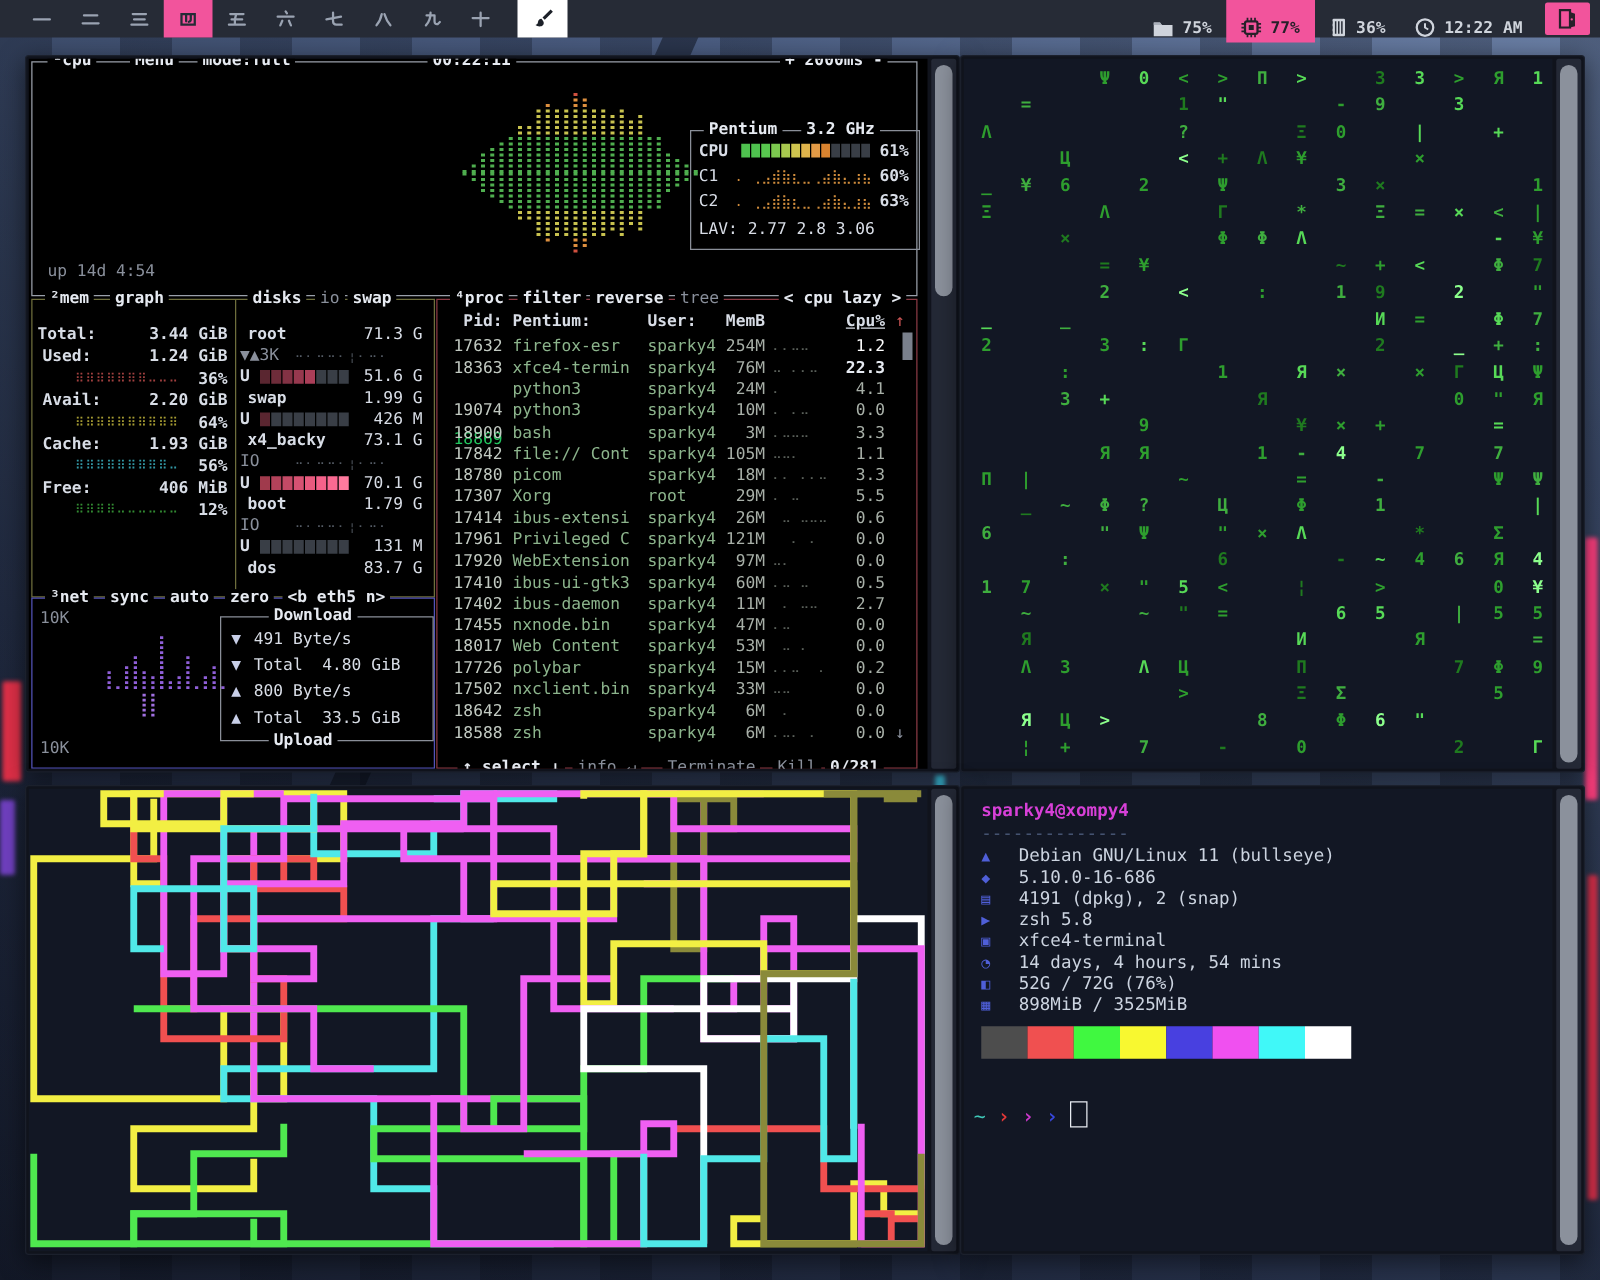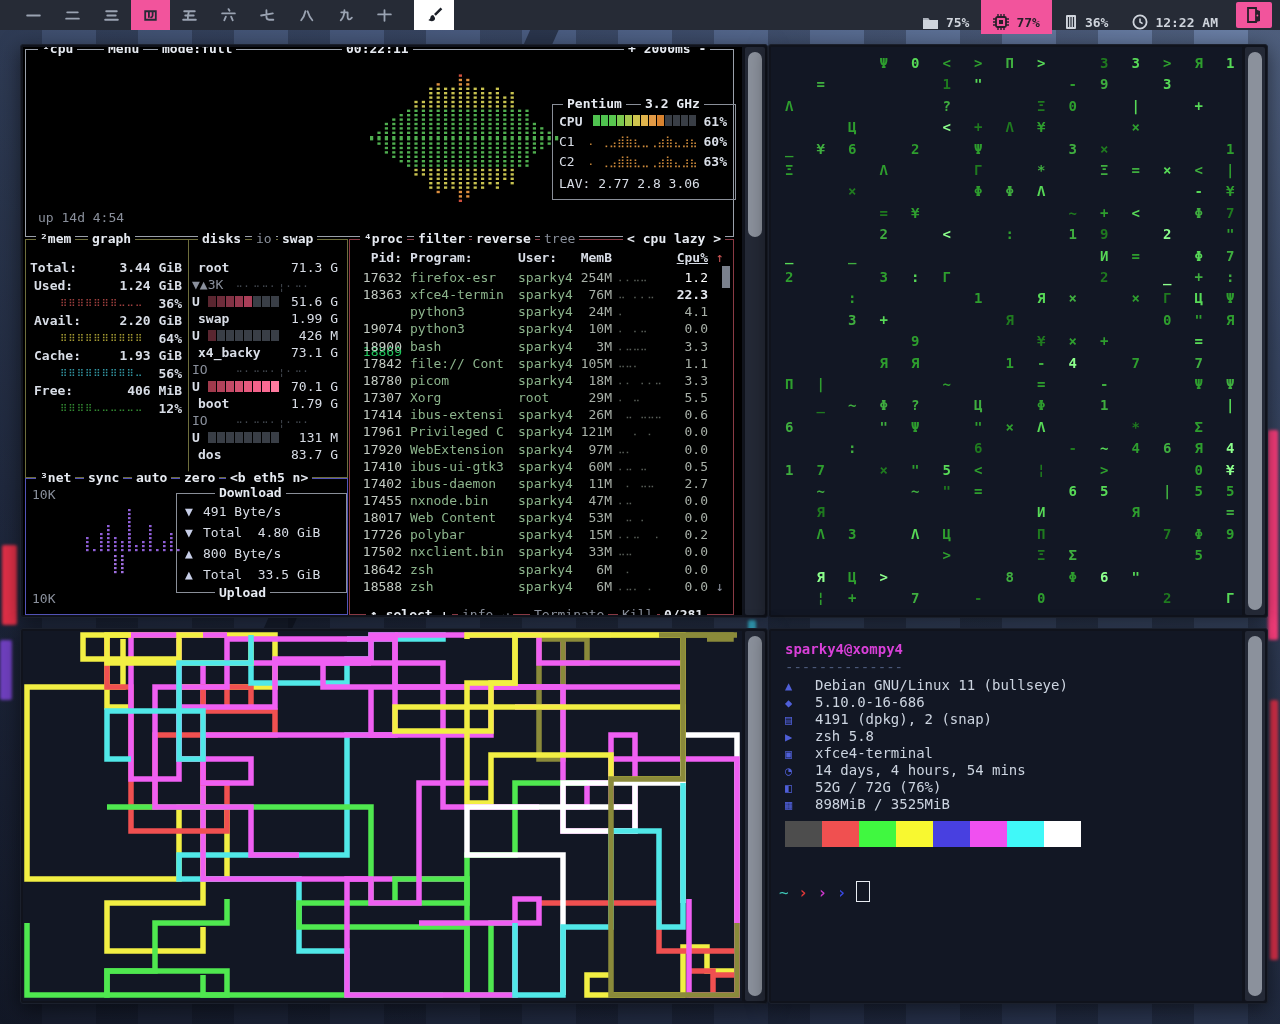--- a/index.html
+++ b/index.html
@@ -826,21 +826,21 @@
           <div class="trow" style="left:26px;top:73px;">Total  33.5 GiB</div>
         </div>
       </div>
       <div class="bbox" style="left:326px;top:192px;width:383px;height:374px;border-color:#8a3a44">
         <div class="btag" style="left:10px">⁴proc</div>
         <div class="btag" style="left:64px">filter</div>
         <div class="btag" style="left:122px">reverse</div>
         <div class="btag dim" style="left:190px">tree</div>
         <div class="btag" style="right:8px;left:auto;">&lt; cpu lazy &gt;</div>
         <div class="trow bold ra" style="left:8px;top:10px;width:44px;">Pid:</div>
-        <div class="trow bold" style="left:60px;top:10px;">Program:</div>
+        <div class="trow bold" style="left:60px;top:10px;">Pentium:</div>
         <div class="trow bold" style="left:168px;top:10px;">User:</div>
         <div class="trow bold ra" style="left:218px;top:10px;width:44px;">MemB</div>
         <div class="trow bold ra" style="left:312px;top:10px;width:46px;text-decoration:underline;">Cpu%</div>
         <div class="trow" style="left:366px;top:10px;color:#cc5555;">↑</div>
         <div class="bbox" style="left:372px;top:26px;width:8px;height:22px;background:#7a808c;border:none;"></div>
         <div style="position:absolute;left:0;top:30px;width:383px;height:16px;">
           <div class="trow ra" style="left:8px;top:0;width:44px;color:#c2cac2;">17632</div>
           <div class="trow grn" style="left:60px;top:0;">firefox-esr</div>
           <div class="trow grn" style="left:168px;top:0;">sparky4</div>
           <div class="trow ra" style="left:218px;top:0;width:44px;color:#a8b0a8;">254M</div>

